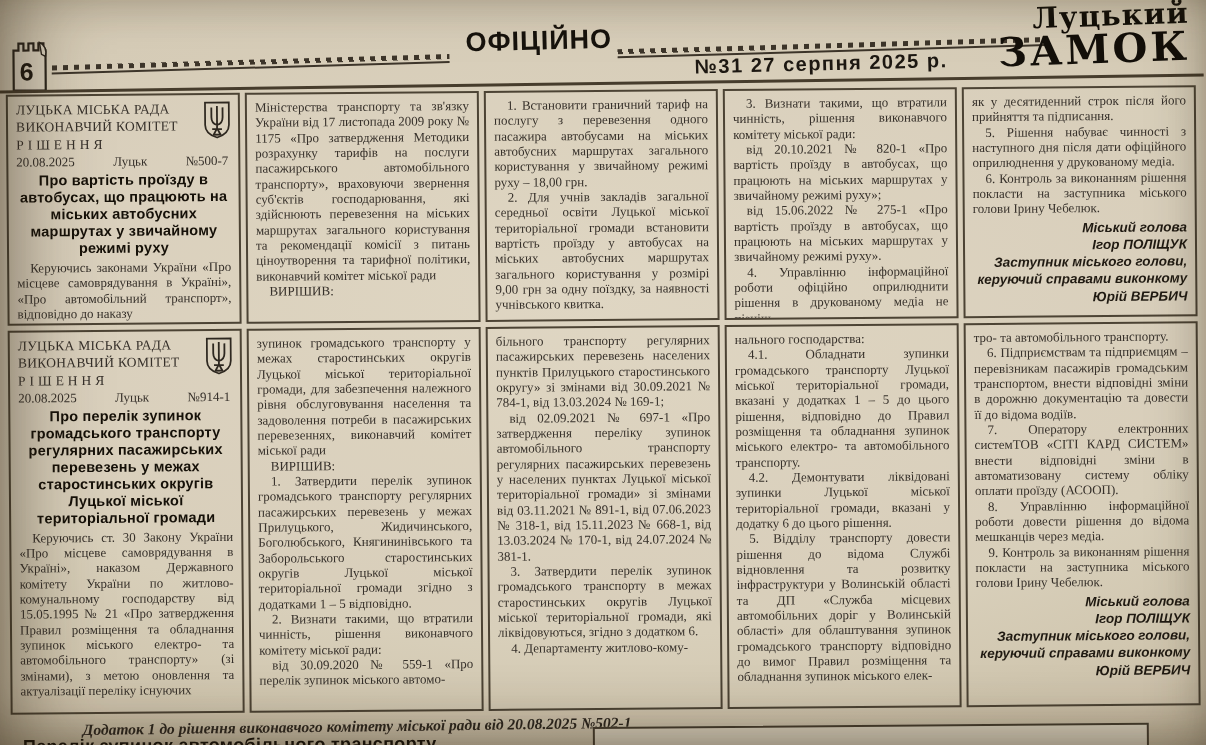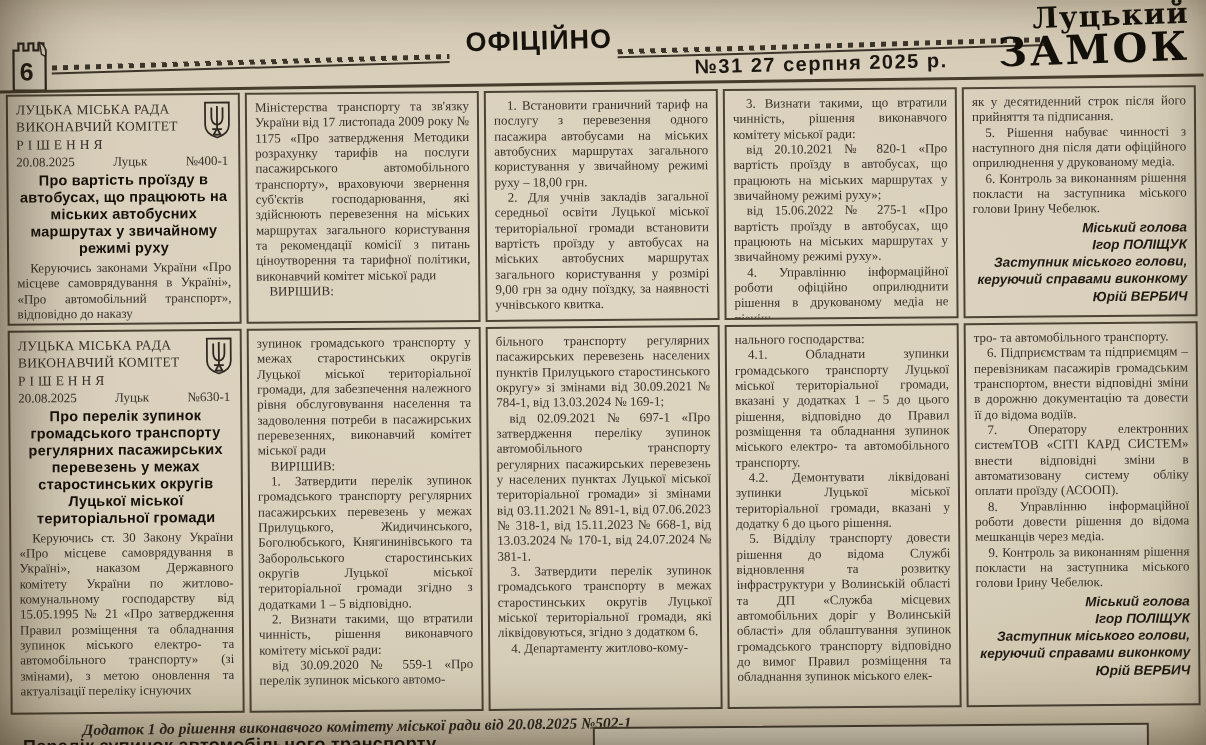--- a/index.html
+++ b/index.html
@@ -84,21 +84,21 @@
         </svg>
       </div>
       <div class="org">
         <p>ЛУЦЬКА МІСЬКА РАДА</p>
         <p>ВИКОНАВЧИЙ КОМІТЕТ</p>
         <p>Р І Ш Е Н Н Я</p>
       </div>
       <div class="meta">
         <span>20.08.2025</span>
         <span>Луцьк</span>
-        <span>№400-1</span>
+        <span>№500-7</span>
       </div>
       <p class="art-title">Про вартість проїзду в автобусах, що працюють на міських автобусних маршрутах у звичайному режимі руху</p>
       <div>
           <p>Керуючись законами України «Про місцеве самоврядування в Україні», «Про автомобільний транспорт», відповідно до наказу</p>
         </div>
     </div>
     <div class="col">
       <div>
           <p class="cont">Міністерства транспорту та зв'язку України від 17 листопада 2009 року № 1175 «Про затвердження Методики розрахунку тарифів на послуги пасажирського автомобільного транспорту», враховуючи звернення суб'єктів господарювання, які здійснюють перевезення на міських маршрутах загального користування та рекомендації комісії з питань ціноутворення та тарифної політики, виконавчий комітет міської ради</p>
           <p>ВИРІШИВ:</p>
@@ -143,21 +143,21 @@
         </svg>
       </div>
       <div class="org">
         <p>ЛУЦЬКА МІСЬКА РАДА</p>
         <p>ВИКОНАВЧИЙ КОМІТЕТ</p>
         <p>Р І Ш Е Н Н Я</p>
       </div>
       <div class="meta">
         <span>20.08.2025</span>
         <span>Луцьк</span>
-        <span>№630-1</span>
+        <span>№914-1</span>
       </div>
       <p class="art-title">Про перелік зупинок громадського транспорту регулярних пасажирських перевезень у межах старостинських округів Луцької міської територіальної громади</p>
       <div>
           <p>Керуючись ст. 30 Закону України «Про місцеве самоврядування в Україні», наказом Державного комітету України по житлово-комунальному господарству від 15.05.1995 № 21 «Про затвердження Правил розміщення та обладнання зупинок міського електро- та автомобільного транспорту» (зі змінами), з метою оновлення та актуалізації переліку існуючих</p>
         </div>
     </div>
     <div class="col">
       <div>
           <p class="cont">зупинок громадського транспорту у межах старостинських округів Луцької міської територіальної громади, для забезпечення належного рівня обслуговування населення та задоволення потреби в пасажирських перевезеннях, виконавчий комітет міської ради</p>
           <p>ВИРІШИВ:</p>

